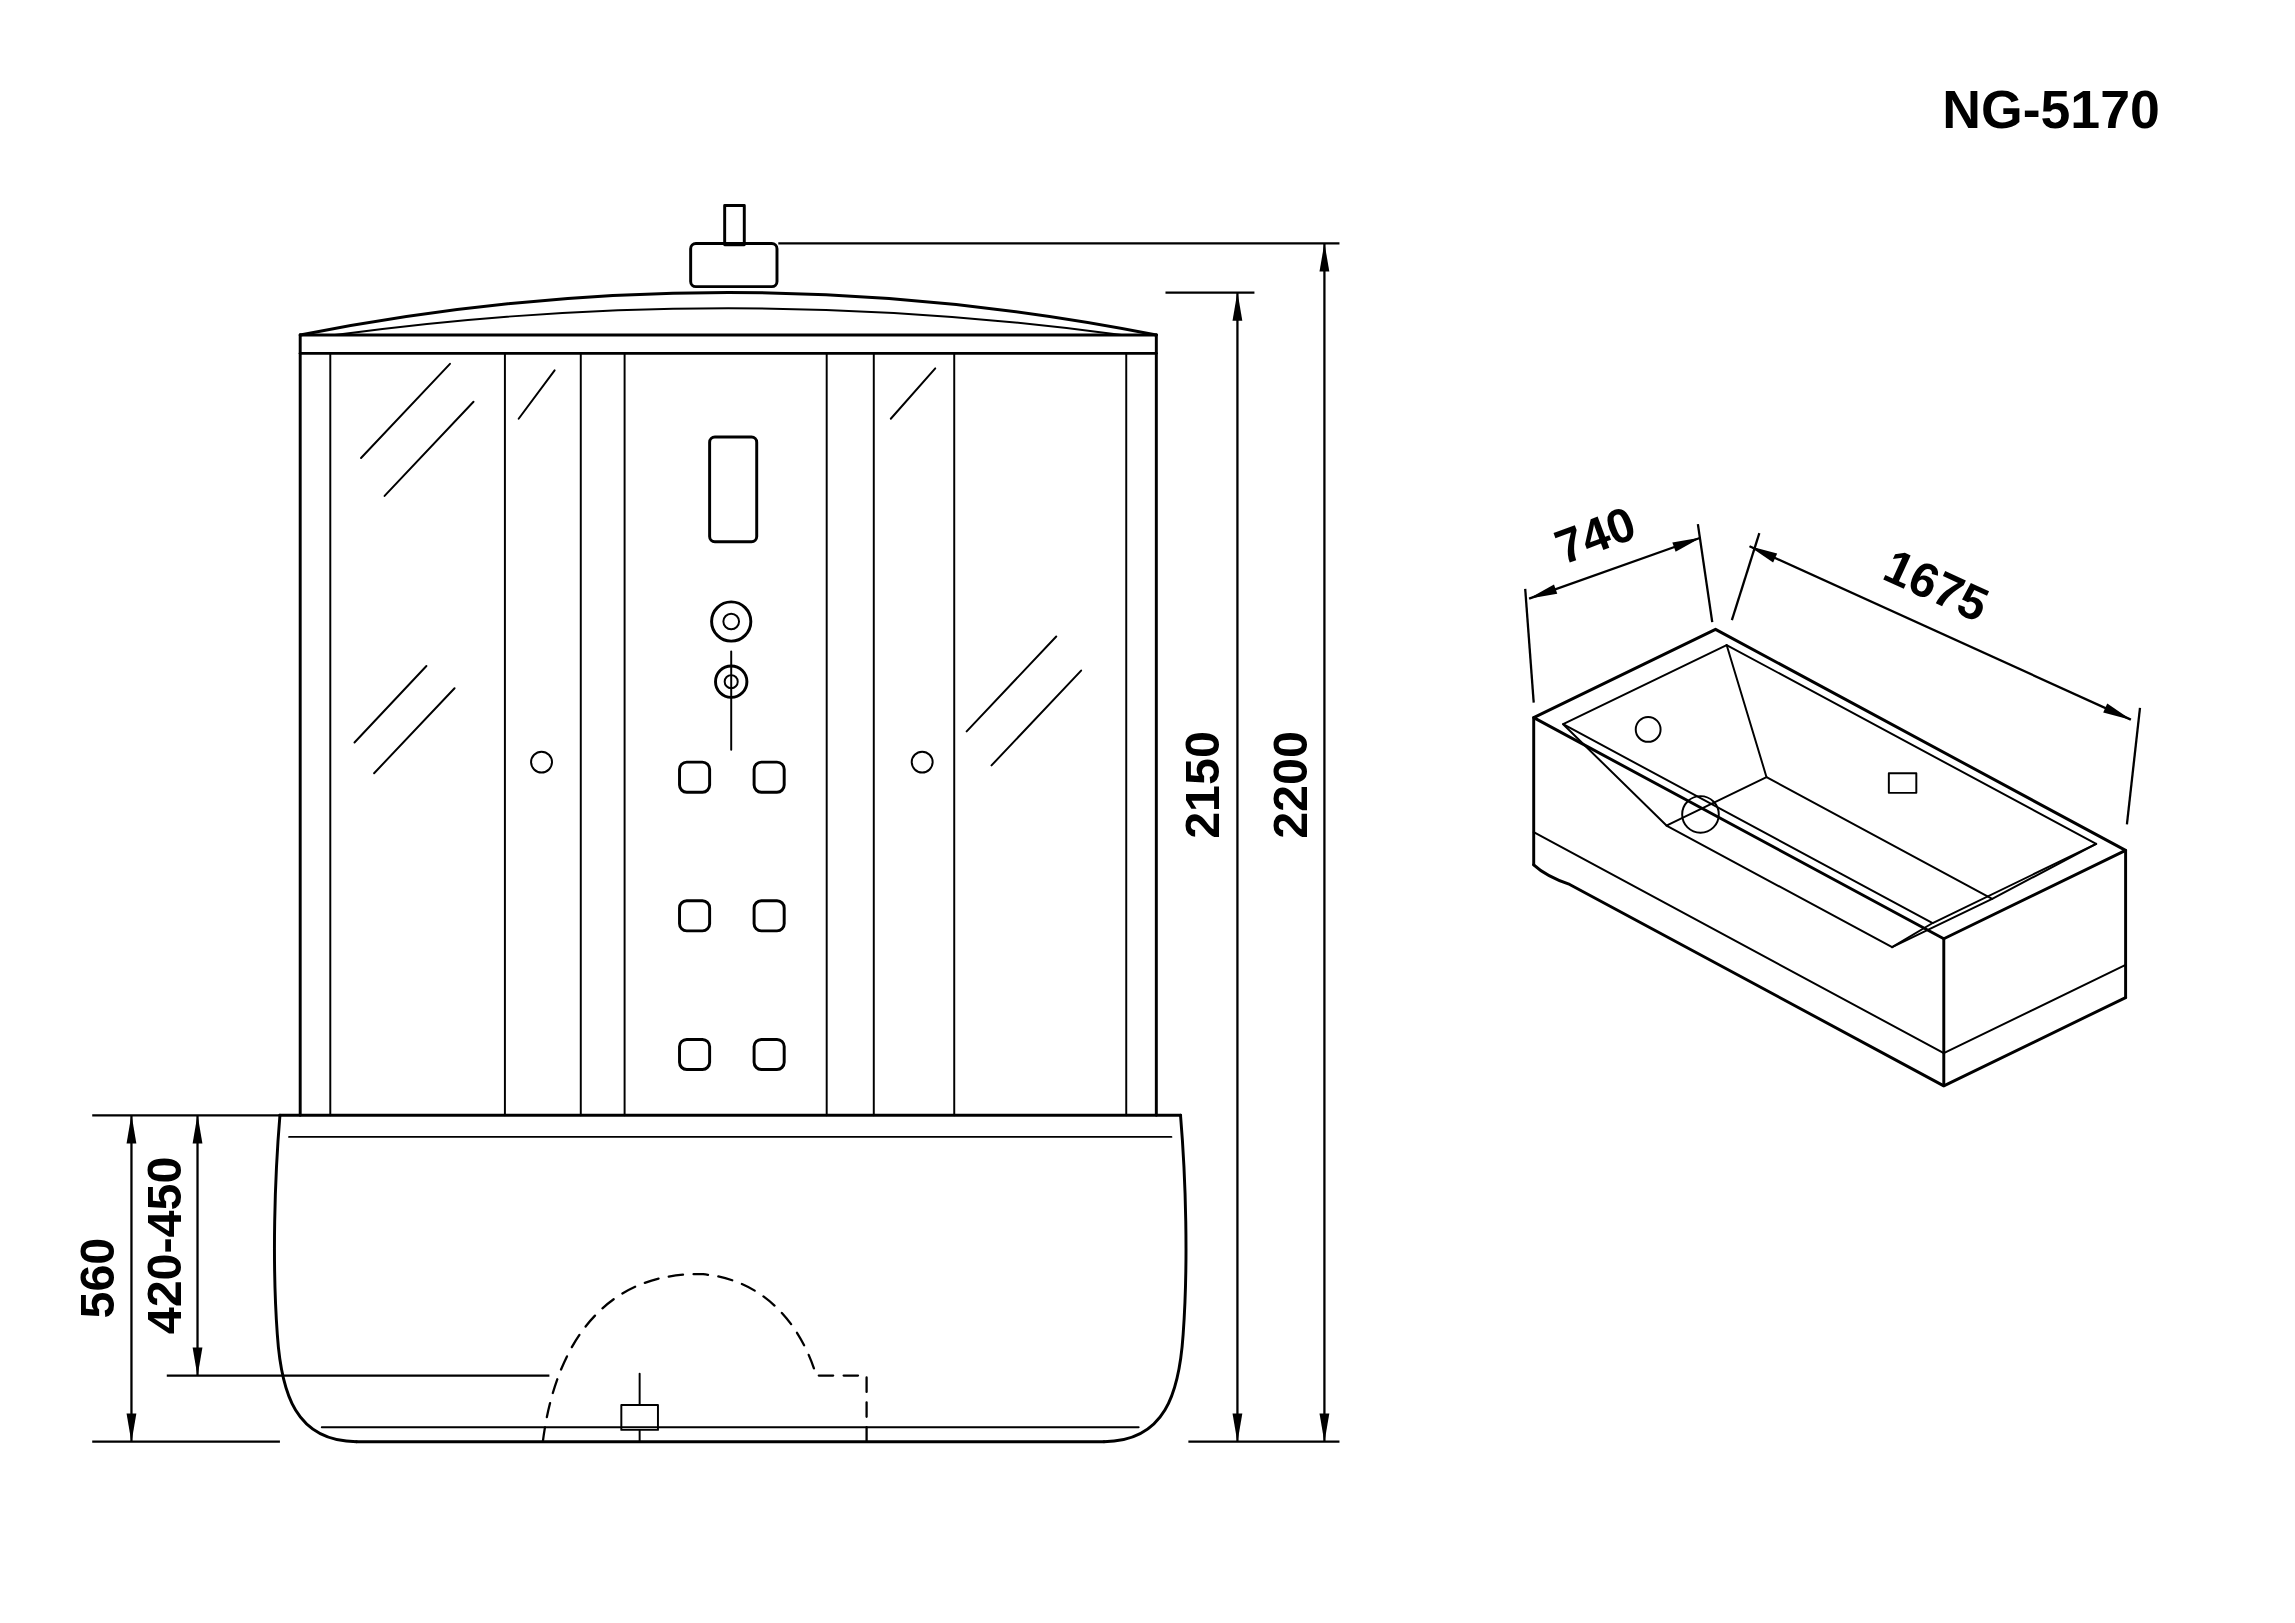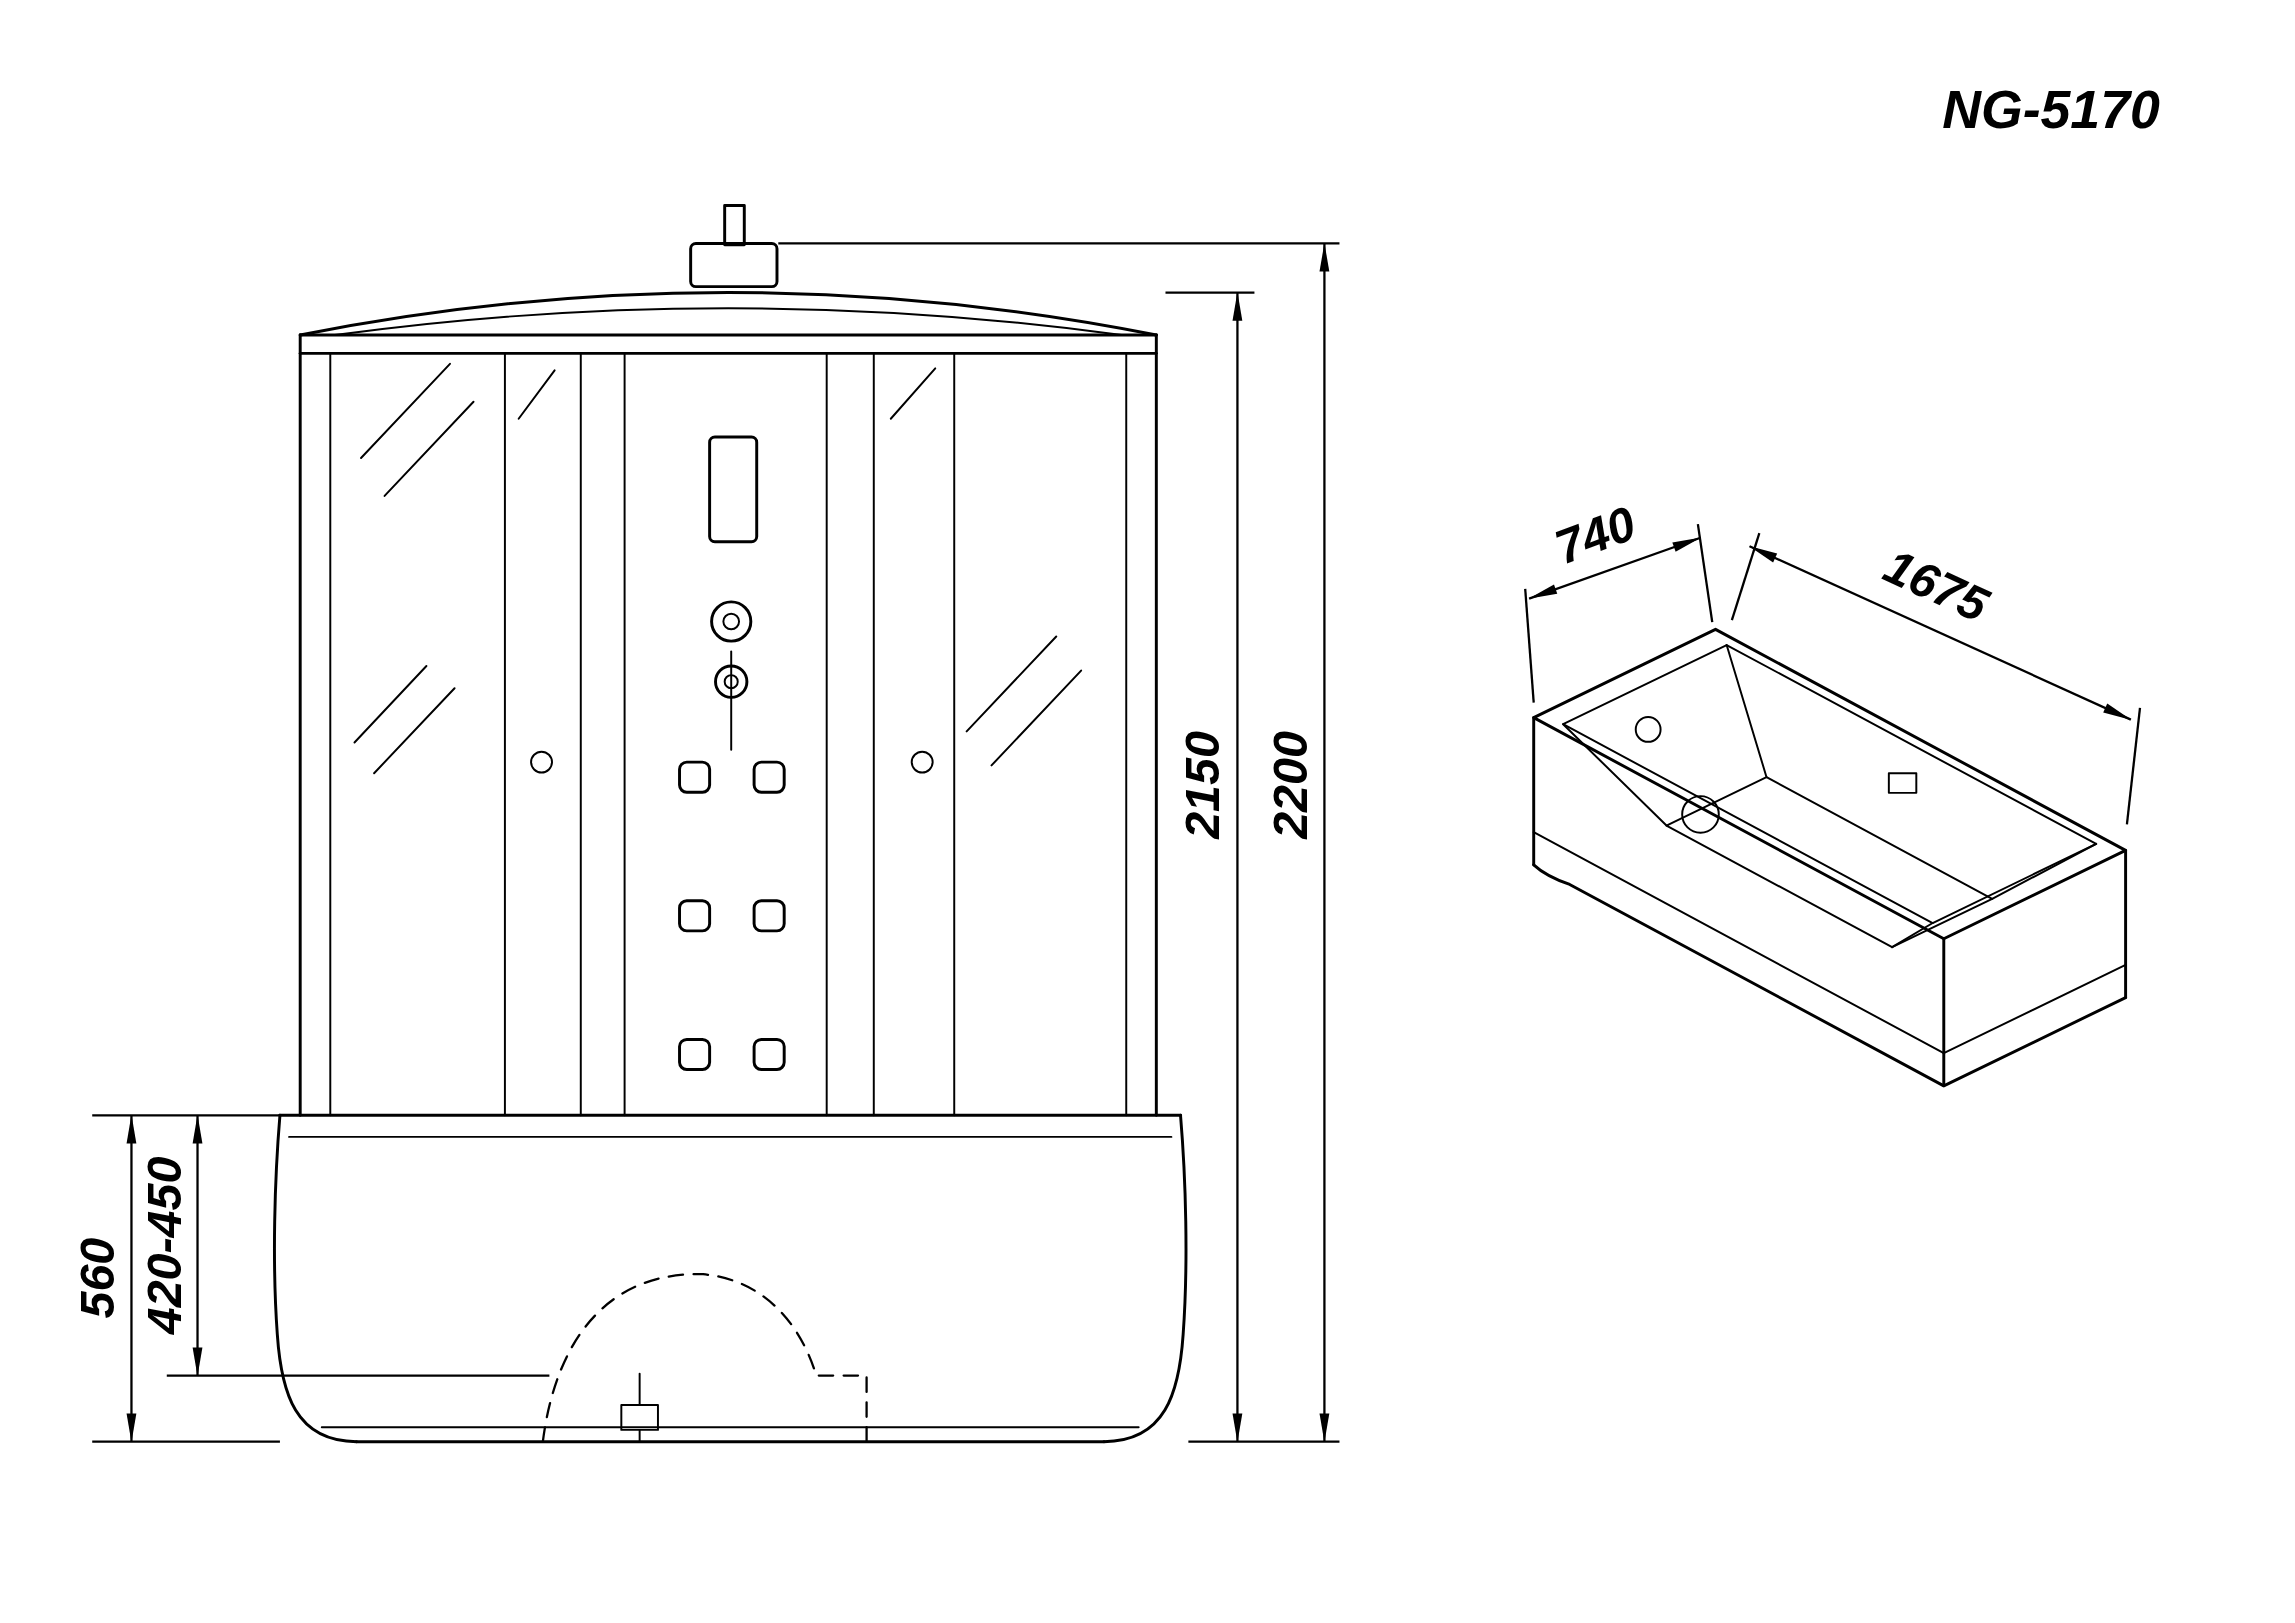--- a/index.html
+++ b/index.html
@@ -1,16 +1,16 @@
 <!DOCTYPE html>
 <html style="font-size:10.5px"><head>
 <meta charset="utf-8">
 <style>
   html, body { margin: 0; padding: 0; background: #ffffff; }
-  .page { width: 1961px; height: 1623px; background: #ffffff; position: relative; font-style: italic; }
+  .page { width: 1961px; height: 1623px; background: #ffffff; position: relative; }
   svg { display: block; }
   .ln   { fill: none; stroke: #000; stroke-width: 4.5; stroke-linecap: round; stroke-linejoin: round; }
   .thin { fill: none; stroke: #000; stroke-width: 3;   stroke-linecap: round; stroke-linejoin: round; }
   .dim  { fill: none; stroke: #000; stroke-width: 3.5; stroke-linecap: butt; }
   .dash { fill: none; stroke: #000; stroke-width: 3.5; stroke-dasharray: 22 16; stroke-linecap: round; }
   text  { font-family: "Liberation Sans", sans-serif; font-weight: bold; fill: #000; }
   .dimtxt  { font-size: 74px; }
   .titletxt{ font-size: 82px; }
 </style>
 </head>

